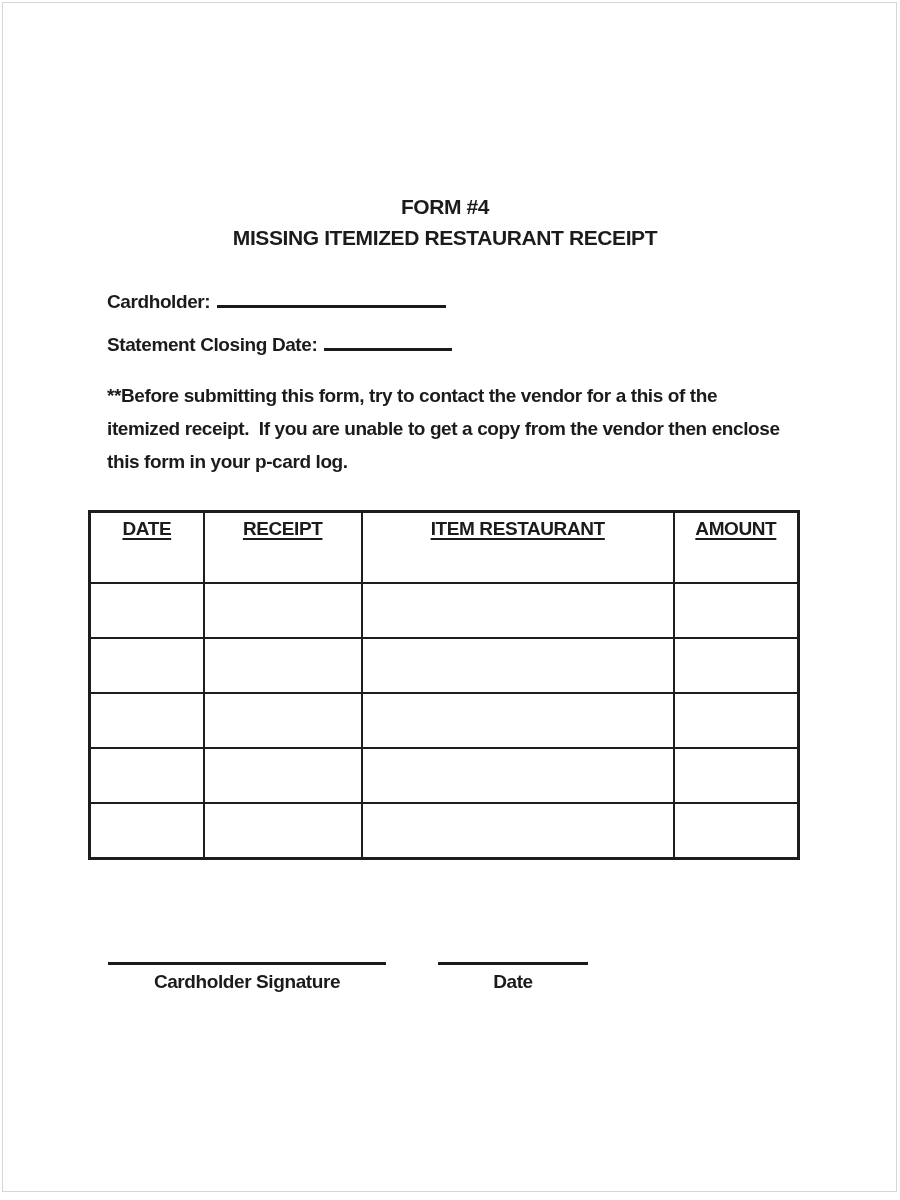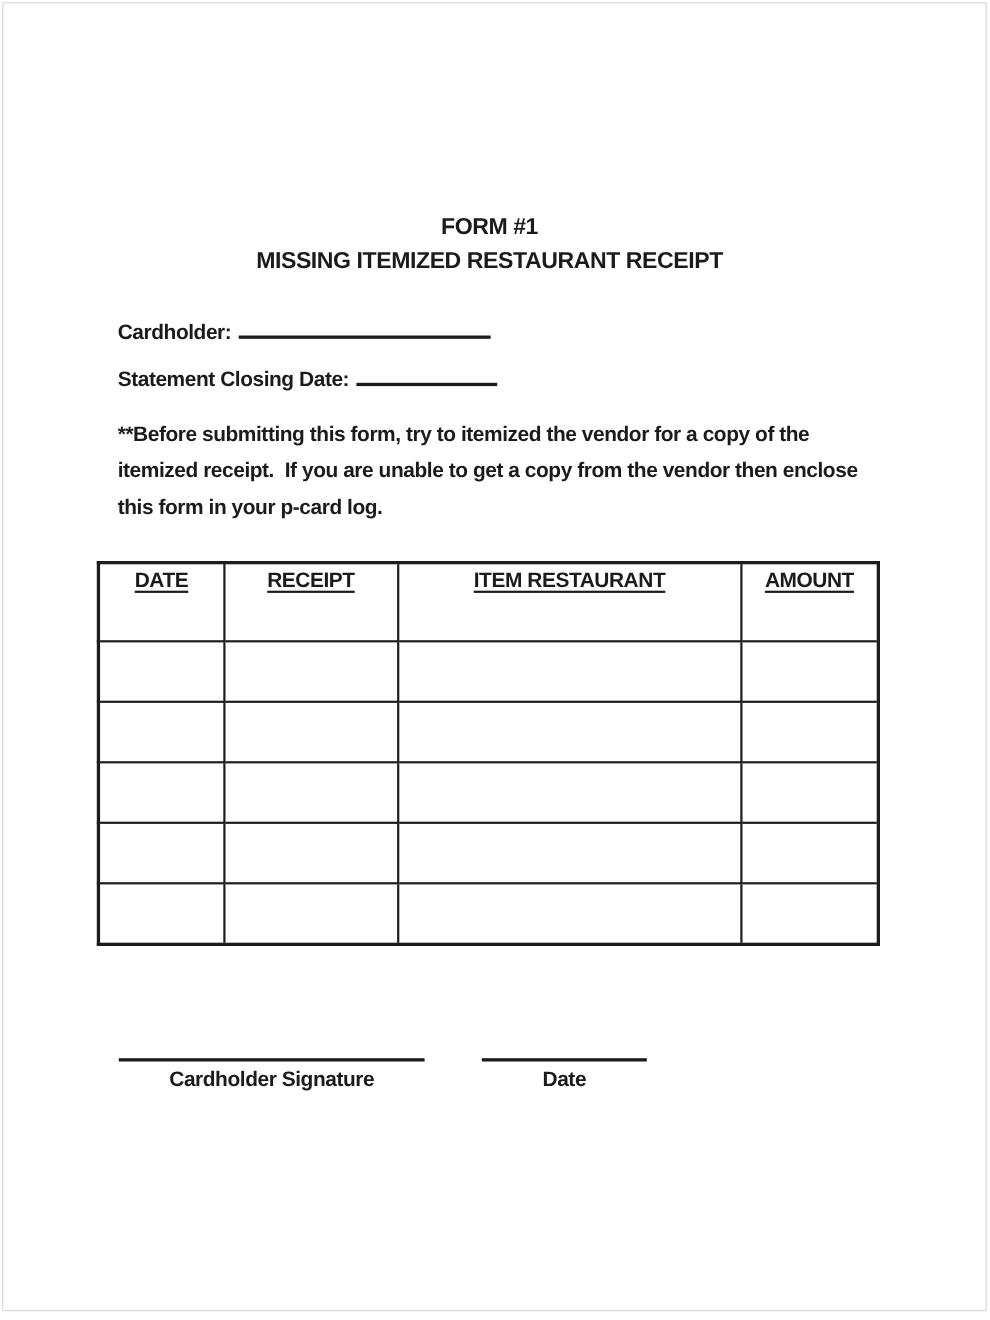--- a/index.html
+++ b/index.html
@@ -114,36 +114,36 @@
   }
 </style>
 </head>
 <body>
 
 <div>
 
   <div class="page-edge"></div>
 
   <div class="title-block">
-    <div>FORM #1</div>
+    <div>FORM #4</div>
     <div>MISSING ITEMIZED RESTAURANT RECEIPT</div>
   </div>
 
   <div class="field-row cardholder">
     <span>Cardholder:</span>
     <span class="blank-line cardholder-blank"></span>
   </div>
 
   <div class="field-row statement">
     <span>Statement Closing Date:</span>
     <span class="blank-line statement-blank"></span>
   </div>
 
   <div class="instructions">
-    <div class="line">**Before submitting this form, try to itemized the vendor for a copy of the</div>
+    <div class="line">**Before submitting this form, try to contact the vendor for a this of the</div>
     <div class="line">itemized receipt.  If you are unable to get a copy from the vendor then enclose</div>
     <div class="line">this form in your p-card log.</div>
   </div>
 
   <div class="table-wrap">
     <table class="receipt">
       <colgroup>
         <col class="col-date">
         <col class="col-vendor">
         <col class="col-desc">

